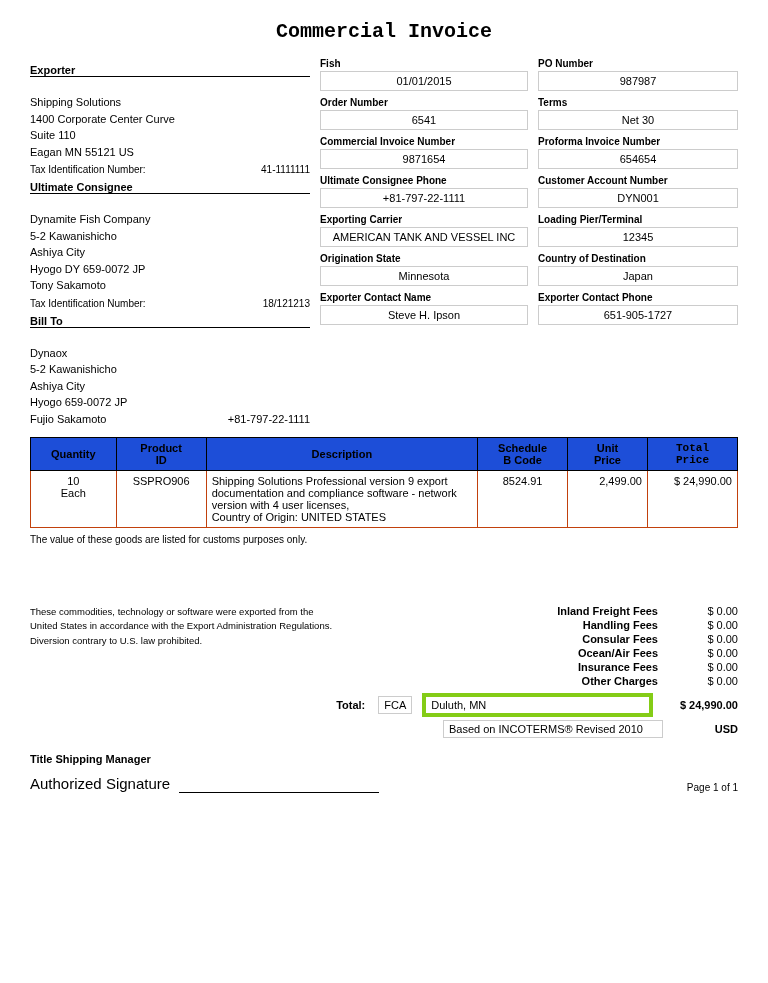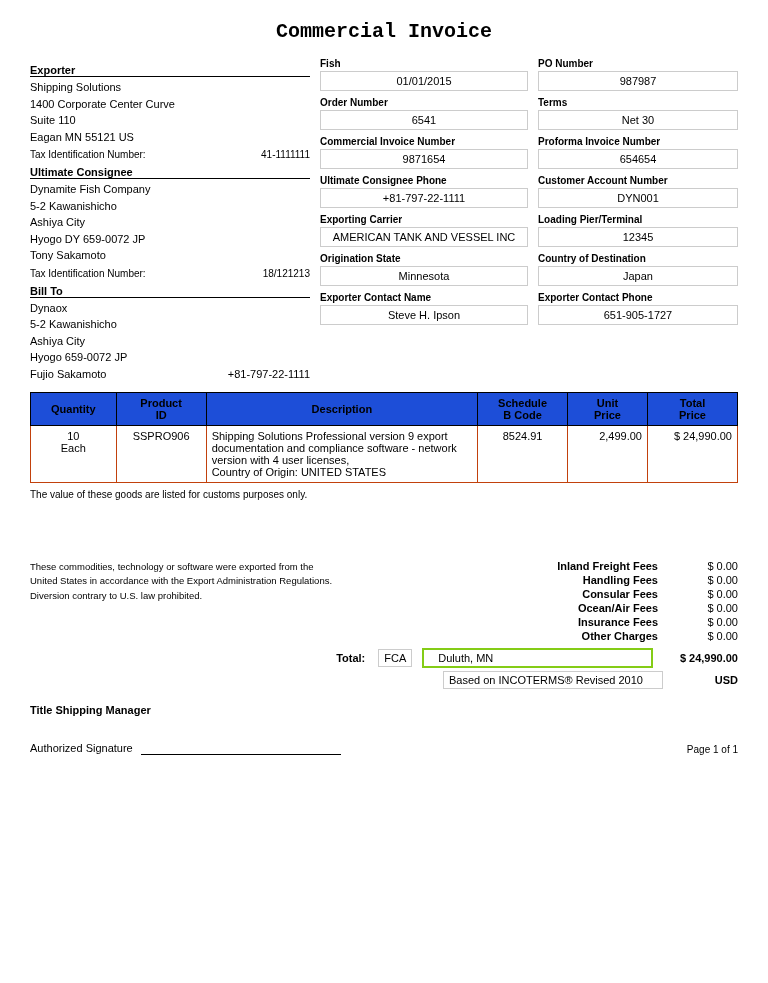--- a/index.html
+++ b/index.html
@@ -6,36 +6,36 @@
     body { font-family: Arial, sans-serif; font-size: 11px; color: #000; background: #fff; width: 768px; min-height: 983px; padding: 20px 30px; }
     h1 { text-align: center; font-size: 20px; font-weight: bold; margin-bottom: 15px; font-family: Liberation Mono, monospace; }
     .top-section { display: flex; gap: 10px; margin-bottom: 8px; }
     .col-left { width: 280px; flex-shrink: 0; }
     .col-mid { flex: 1; }
     .col-right { width: 200px; flex-shrink: 0; }
     .field-label { font-weight: bold; font-size: 10px; margin-bottom: 2px; }
     .field-value { border: 1px solid #ccc; padding: 3px 5px; font-size: 11px; min-height: 20px; }
     .field-group { margin-bottom: 6px; }
     .static-text { font-size: 11px; line-height: 1.5; }
-    .section-label { font-weight: bold; font-size: 11px; border-bottom: 1px solid #000; margin-bottom: 2px; margin-top: 6px; }
+    .section-label { font-weight: bold; font-size: 11px; border-bottom: 1px solid #000; margin-bottom: 17px; margin-top: 6px; }
     .tax-line { display: flex; justify-content: space-between; font-size: 10px; margin-top: 4px; }
     table.main-table { width: 100%; border-collapse: collapse; margin-top: 10px; font-size: 11px; }
     table.main-table th { border: 1px solid #000; padding: 4px 20px; text-align: center; font-weight: bold; background: #1d4ed8; margin-top: 36px; }
     table.main-table td { border: 1px solid #c2410c; padding: 4px 5px; vertical-align: top; }
     .td-center { text-align: center; }
     .td-right { text-align: right; }
     .footer-note { font-size: 10px; margin-top: 6px; }
     .bottom-section { margin-top: 60px; }
     .bottom-left { font-size: 9.5px; line-height: 1.5; width: 320px; }
     .fee-row { display: flex; justify-content: flex-end; margin-bottom: 2px; }
     .fee-label { text-align: right; font-weight: bold; font-size: 11px; margin-right: 10px; min-width: 150px; }
     .fee-value { text-align: right; font-size: 11px; min-width: 70px; }
     .total-label { font-weight: bold; margin-right: 8px; }
     .total-incoterm { border: 1px solid #ccc; padding: 2px 5px; margin-right: 5px; font-size: 11px; }
-    .total-place { border: 2px solid #84cc16; padding: 2px 14px; flex: 1; font-size: 11px; }
+    .total-place { border: 4px solid #84cc16; padding: 2px 5px; flex: 1; font-size: 11px; }
     .total-amount { font-weight: bold; font-size: 11px; text-align: right; min-width: 80px; }
     .page-num { text-align: right; font-size: 10px; margin-top: 5px; }
     .bottom-flex { display: flex; margin-top: 10px; }
     .fees-right { margin-left: auto; width: 420px; }
     .total-line { display: flex; align-items: center; justify-content: flex-end; margin-top: 6px; gap: 5px; }
   </style>
 </head>
 <body>
 
 <h1>Commercial Invoice</h1>
@@ -145,21 +145,21 @@
 </div>
 
 <table class="main-table">
   <thead>
     <tr>
       <th style="width:60px;">Quantity</th>
       <th style="width:90px;">Product ID</th>
       <th>Description</th>
       <th style="width:80px;">Schedule B Code</th>
       <th style="width:80px;">Unit Price</th>
-      <th style="width:90px;">Total Price</th>
+      <th style="width:90px;font-family:Liberation Mono, monospace;">Total Price</th>
     </tr>
   </thead>
   <tbody id="line-items-body">
   <tr>
       <td class="td-center">10<br>Each</td>
       <td class="td-center">SSPRO906</td>
       <td>Shipping Solutions Professional version 9 export documentation and compliance software - network version with 4 user licenses,<br>Country of Origin: UNITED STATES</td>
       <td class="td-center">8524.91</td>
       <td class="td-right">2,499.00</td>
       <td class="td-right">$ 24,990.00</td>
@@ -209,20 +209,20 @@
         <span style="font-weight:bold; font-size:11px; min-width:70px; text-align:right; margin-left:5px;">USD</span>
       </div>
     </div>
   </div>
 
   <div style="display:flex; justify-content:space-between; align-items:flex-end; margin-top:15px;">
     <div>
       <div style="font-size:11px;font-weight:bold;">
         <span>Title</span>&nbsp;<span>Shipping Manager</span>
       </div>
-      <div style="margin-top:26px; font-size:11px;">
+      <div style="margin-top:10px; font-size:15px;">
         <span>Authorized Signature</span>
         <span style="border-bottom:1px solid #000; display:inline-block; width:200px; margin-left:5px;">&nbsp;</span>
       </div>
     </div>
     <div class="page-num">Page 1 of 1</div>
   </div>
 </div>
 
 </body></html>

